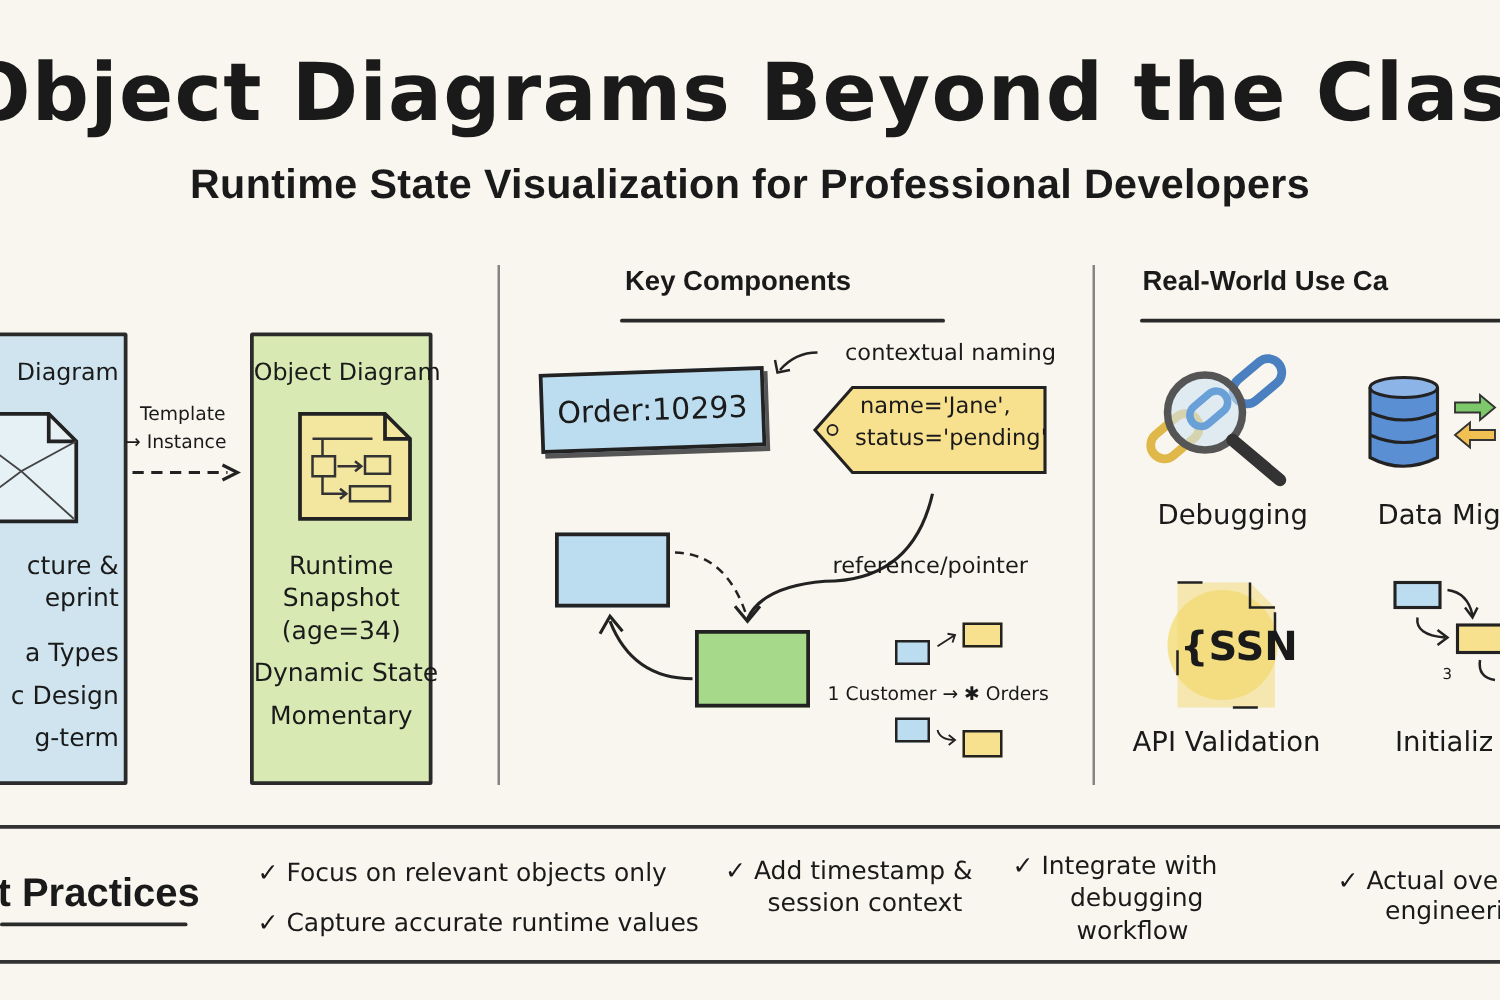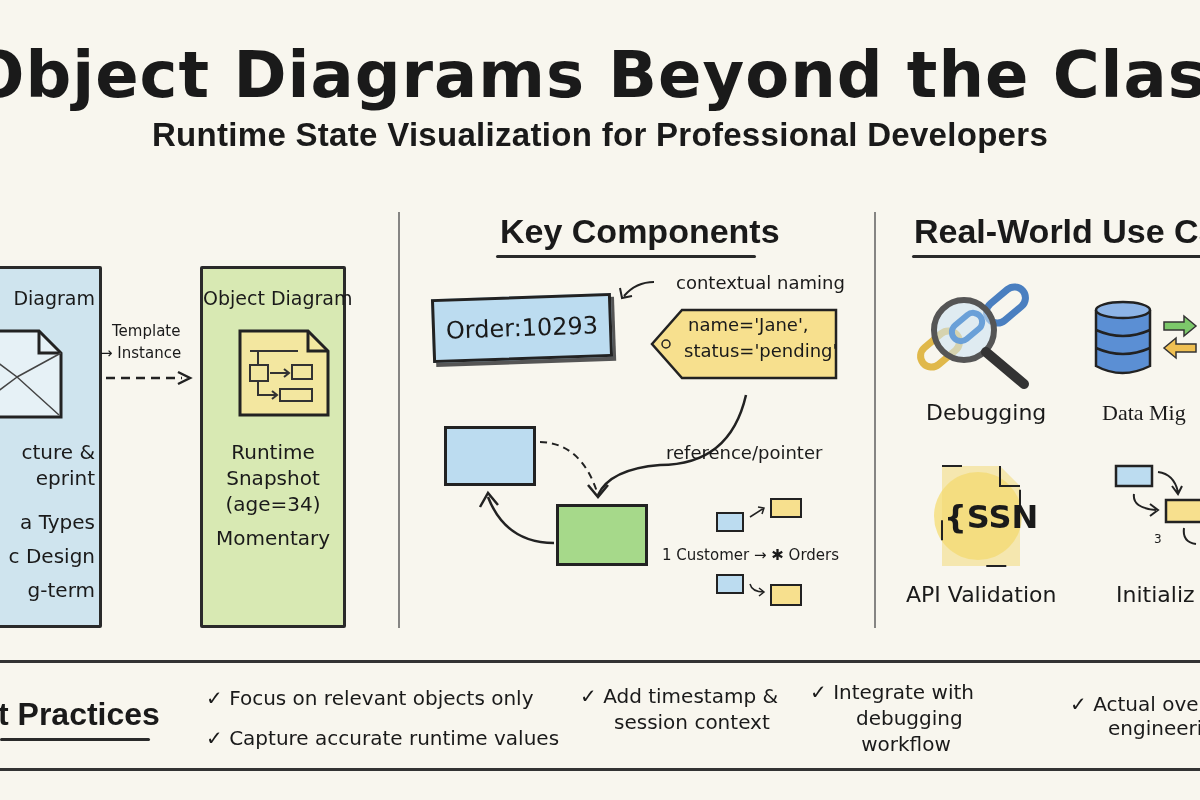--- a/index.html
+++ b/index.html
@@ -8,34 +8,34 @@
     background:#f8f6ee;
     font-family:"DejaVu Sans", sans-serif; color:#1a1a1a;
   }
   .abs { position:absolute; }
   .title {
     left:-30px; top:38px; width:1260px; text-align:center;
     font-size:64px; font-weight:bold; letter-spacing:1px; white-space:nowrap;
     font-family:"DejaVu Sans", sans-serif;
   }
   .subtitle {
-    left:0; top:116px; width:1200px; text-align:center; font-size:33px;
+    left:0; top:128px; width:1200px; text-align:center; font-size:33px;
     white-space:nowrap; font-family:"Liberation Sans", sans-serif; font-weight:bold;
     letter-spacing:0.3px;
   }
   .vdiv { width:2px; background:#555; opacity:0.7; }
   .panel {
     border:3px solid #2a2a2a; border-radius:2px; box-sizing:border-box;
     text-align:center;
   }
   .panel-class { left:-20px; top:266px; width:122px; height:362px; background:#cfe4ee; }
   .panel-object { left:200px; top:266px; width:146px; height:362px; background:#d8e9b3; }
   .panel .ptitle { font-size:19px; margin-top:18px; white-space:nowrap; }
   .panel .line { font-size:20px; line-height:34px; white-space:nowrap; }
-  .sect-title { font-size:34px; font-weight:bold; white-space:nowrap; font-family:"Liberation Sans", sans-serif; }
+  .sect-title { font-size:22px; font-weight:bold; white-space:nowrap; font-family:"Liberation Sans", sans-serif; }
   .underline { height:3px; background:#2a2a2a; border-radius:2px; }
   .box { border:3px solid #222; box-sizing:border-box; }
   .lbl { font-size:18px; white-space:nowrap; }
   .usecase-lbl { font-size:22px; white-space:nowrap; }
   .bp-item { font-size:20px; white-space:nowrap; line-height:24px; }
   .bp-item.center { text-align:center; }
 </style>
 </head>
 <body>
 
@@ -86,20 +86,21 @@
       <path d="M34 46 L52 46 M48 42 L53 46 L48 50" fill="none" stroke="#333" stroke-width="2"></path>
       <rect x="56" y="38" width="20" height="14" fill="none" stroke="#333" stroke-width="2"></rect>
       <path d="M22 54 L22 68 L40 68 M36 64 L41 68 L36 72" fill="none" stroke="#333" stroke-width="2"></path>
       <rect x="44" y="62" width="32" height="12" fill="none" stroke="#333" stroke-width="2"></rect>
     </svg>
   </div>
   <div style="position:absolute; left:0; right:0; top:166px;">
     <div class="line">Runtime</div>
     <div class="line" style="margin-top:-8px;">Snapshot</div>
     <div class="line" style="margin-top:-8px;">(age=34)</div>
+    <div class="line">Dynamic State</div>
     <div class="line">Momentary</div>
   </div>
 </div>
 
 <div class="abs sect-title" style="left:500px; top:212px;">Key Components</div>
 <div class="abs underline" style="left:496px; top:255px; width:260px;"></div>
 
 <div class="abs lbl" style="left:676px; top:272px;">contextual naming</div>
 <div class="abs" style="left:614px; top:276px;">
   <svg width="42" height="28" viewBox="0 0 42 28">
@@ -161,21 +162,21 @@
 
 <div class="abs" style="left:1092px; top:300px;">
   <svg width="108" height="80" viewBox="0 0 108 80">
     <path d="M4 10 L4 66 Q30 80 58 66 L58 10" fill="#5b8fd4" stroke="#222" stroke-width="2.5"></path>
     <ellipse cx="31" cy="10" rx="27" ry="8" fill="#8db4e6" stroke="#222" stroke-width="2.5"></ellipse>
     <path d="M4 30 Q31 42 58 30 M4 48 Q31 60 58 48" fill="none" stroke="#222" stroke-width="2.5"></path>
     <path d="M72 22 L92 22 L92 16 L104 26 L92 36 L92 30 L72 30 Z" fill="#7cc86a" stroke="#333" stroke-width="1.5"></path>
     <path d="M104 44 L84 44 L84 38 L72 48 L84 58 L84 52 L104 52 Z" fill="#f0c052" stroke="#333" stroke-width="1.5"></path>
   </svg>
 </div>
-<div class="abs usecase-lbl" style="left:1102px; top:400px;font-family:Liberation Serif, serif;">Data Mig</div>
+<div class="abs usecase-lbl" style="left:1102px; top:400px;">Data Mig</div>
 
 <div class="abs" style="left:930px; top:462px;">
   <svg width="96" height="108" viewBox="0 0 96 108">
     <circle cx="48" cy="54" r="44" fill="#f5dc6a" fill-opacity="0.7"></circle>
     <path d="M12 4 L70 4 L90 24 L90 104 L12 104 Z" fill="#f2d870" fill-opacity="0.5" stroke="#222" stroke-width="2" stroke-dasharray="20 70"></path>
     <path d="M70 4 L70 24 L90 24" fill="none" stroke="#222" stroke-width="2"></path>
   </svg>
 </div>
 <div class="abs" style="left:944px; top:498px; font-size:32px; font-weight:bold;">{SSN</div>
 <div class="abs usecase-lbl" style="left:906px; top:582px;">API Validation</div>

